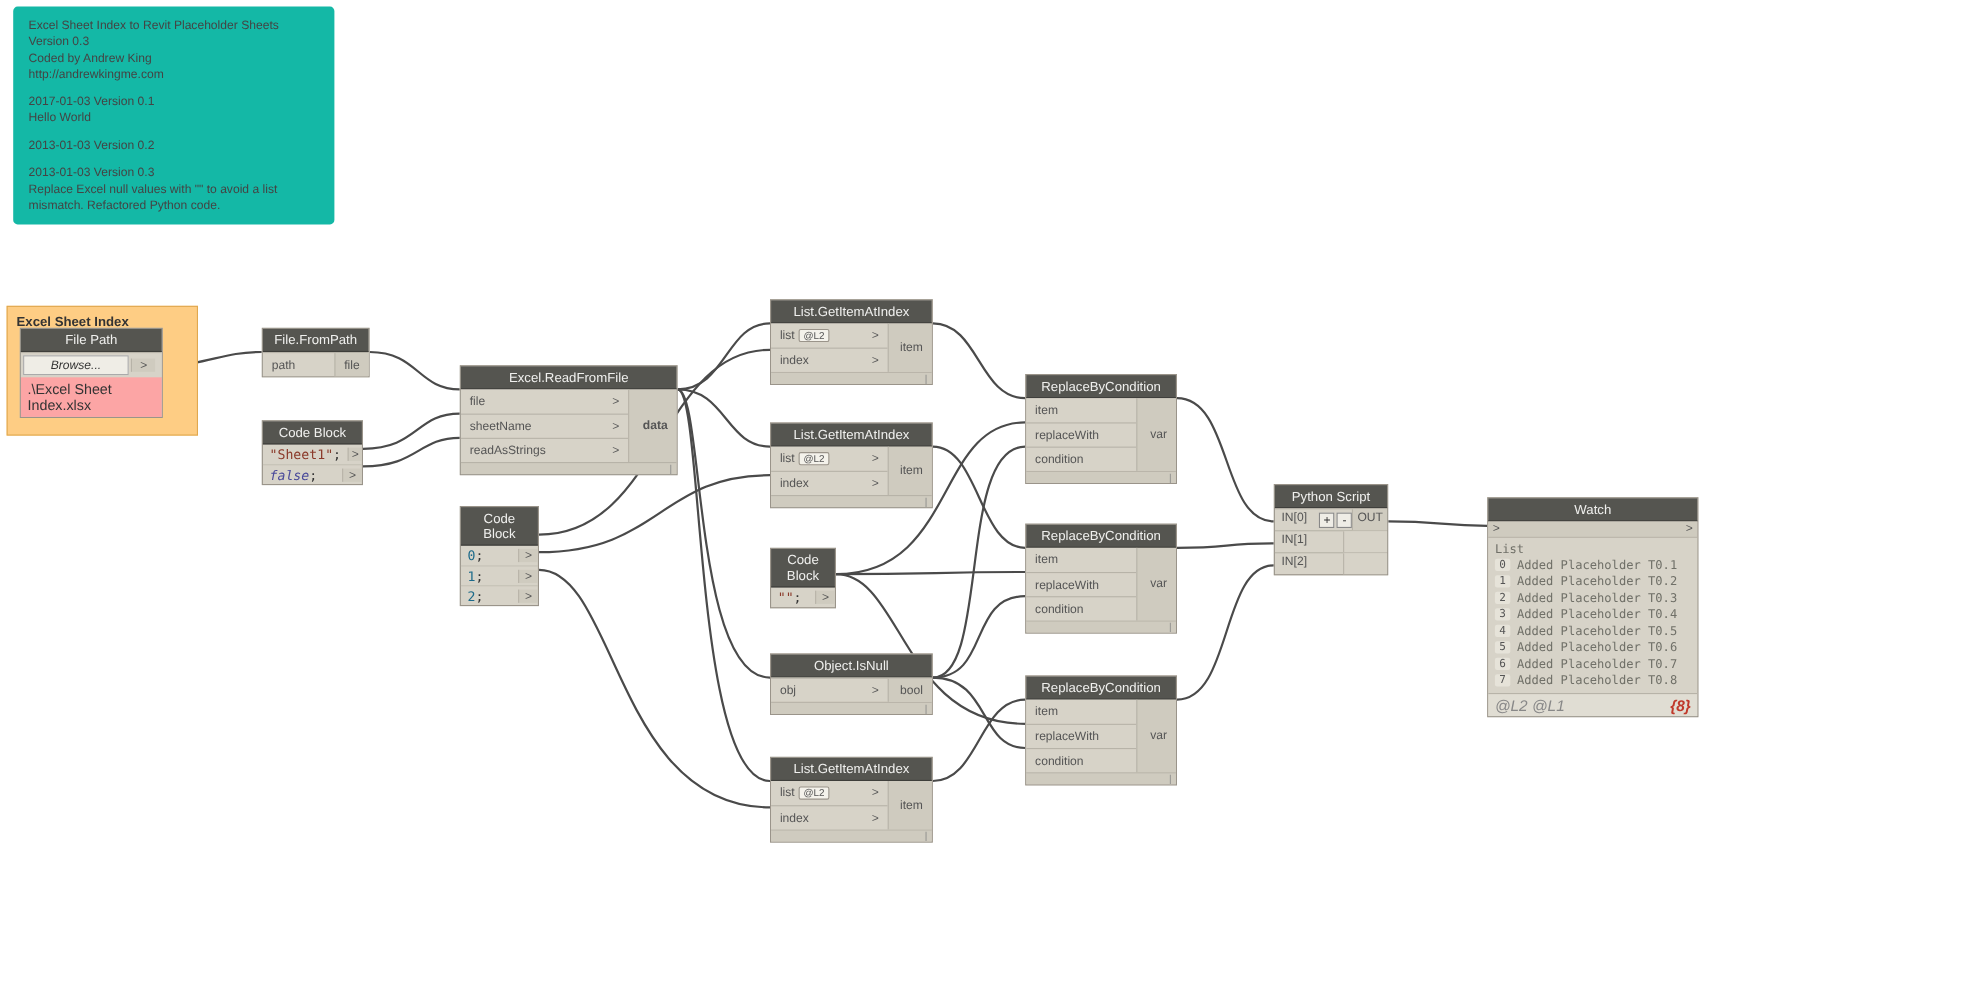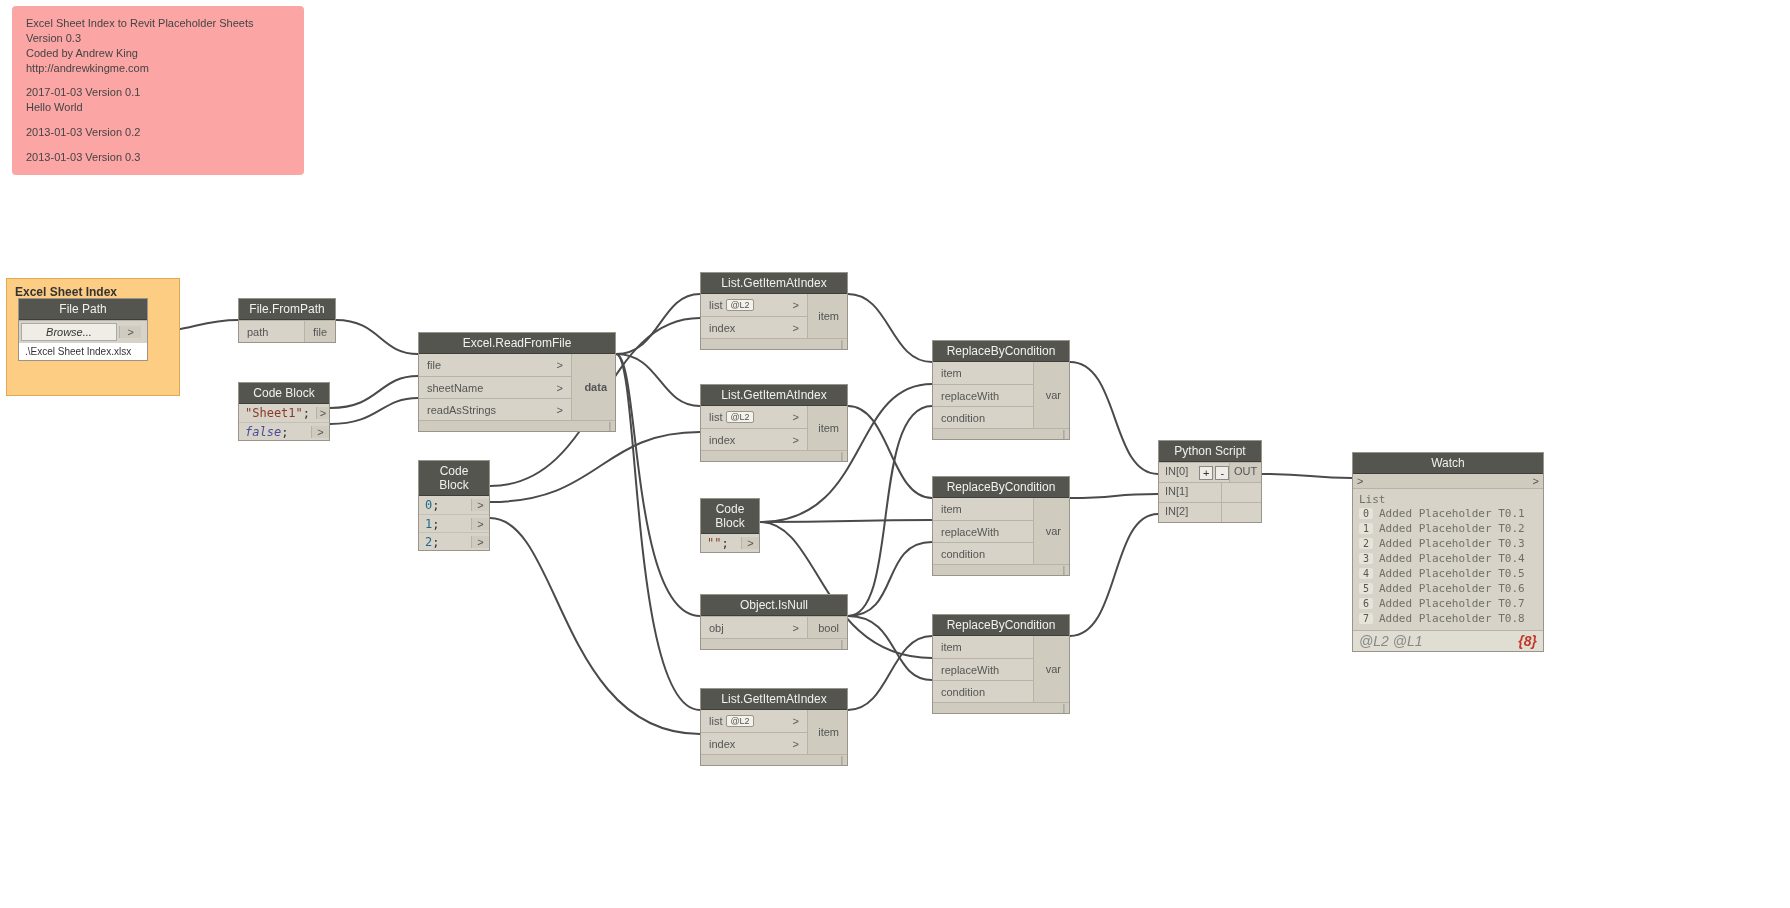--- a/index.html
+++ b/index.html
@@ -9,21 +9,21 @@
     font-family: "Segoe UI", Arial, sans-serif;
     font-size: 11px;
     color: #333;
     width: 1790px;
     height: 908px;
     position: relative;
     overflow: hidden;
   }
   .note {
     position: absolute;
-    background: #fca5a5;
+    background: #14b8a6;
     border-radius: 4px;
     padding: 10px 14px;
     font-size: 11px;
     line-height: 1.35;
     color: #444;
   }
   .group-box {
     position: absolute;
     background: #fecd84;
     border: 1px solid #e0a84f;
@@ -95,23 +95,23 @@
     width: calc(100% - 32px);
   }
   .filepath-row {
     display: flex;
     align-items: center;
     background: #d7d3c8;
     border-top: 1px solid #b7b3a8;
     font-style: italic;
   }
   .filepath-text {
-    background: #ffffff;
+    background: #fca5a5;
     padding: 3px 6px;
-    font-size: 10px;
+    font-size: 13px;
     color: #333;
   }
   .codeblock-body {
     display: flex;
     flex-direction: column;
     font-family: Consolas, monospace;
     font-size: 12px;
   }
   .cb-line {
     display: flex;
@@ -252,20 +252,21 @@
   <div>Version 0.3</div>
   <div>Coded by Andrew King</div>
   <div>http://andrewkingme.com</div>
   <div style="height:10px"></div>
   <div>2017-01-03 Version 0.1</div>
   <div>Hello World</div>
   <div style="height:10px"></div>
   <div>2013-01-03 Version 0.2</div>
   <div style="height:10px"></div>
   <div>2013-01-03 Version 0.3</div>
+  <div>Replace Excel null values with "" to avoid a list mismatch. Refactored Python code.</div>
 </div>
 
 <div class="group-box" style="left:6px;top:278px;width:174px;height:118px;">
   <span>Excel Sheet Index</span>
 </div>
 
 <div class="node" style="left:18px;top:298px;width:130px;">
   <div class="node-header">File Path</div>
   <div class="filepath-row">
     <div class="filepath-browse">Browse...</div>

